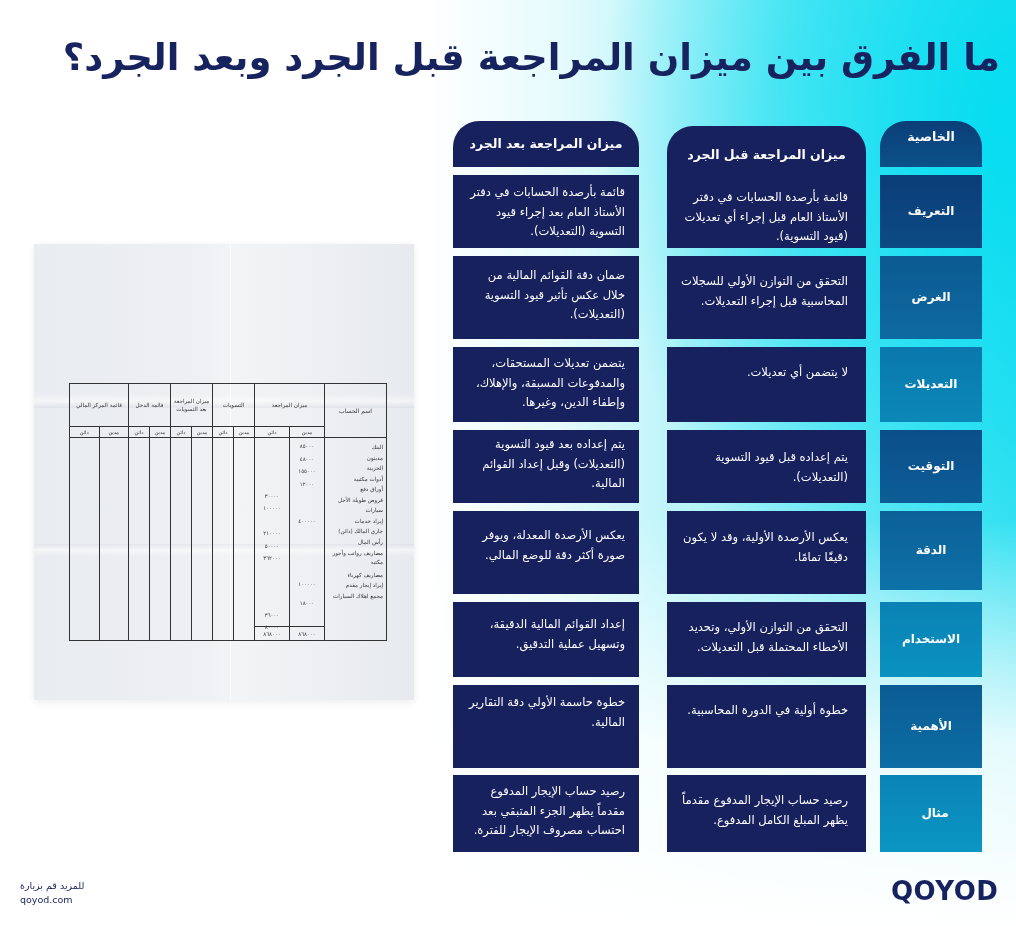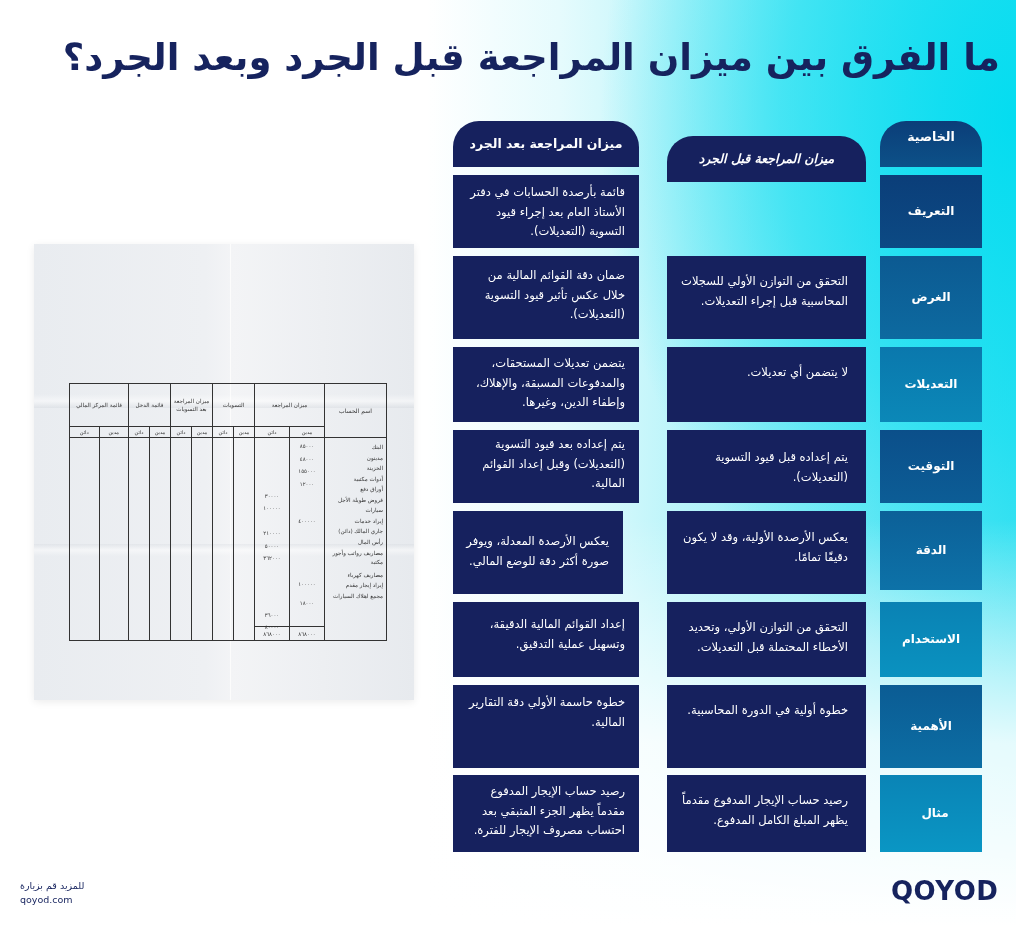--- a/index.html
+++ b/index.html
@@ -197,41 +197,42 @@
           <div class="c"></div>
           <div class="c"></div>
         </div>
     </div>
   </div>
 </div>
 
 <div class="cmp">
 
   <div class="cell hdr prop" style="left:880px;top:121px;width:102px;height:46px;">الخاصية</div>
-  <div class="cell hdr" style="left:667px;top:136px;width:199px;height:46px;font-style:italic;">ميزان المراجعة قبل الجرد</div>
+  <div class="cell hdr" style="left:667px;top:126px;width:199px;height:58px;">ميزان المراجعة قبل الجرد</div>
   <div class="cell hdr" style="left:453px;top:121px;width:186px;height:46px;">ميزان المراجعة بعد الجرد</div>
 
   <div class="cell prop-cell" style="left:880px;top:175px;width:102px;height:73px;background:linear-gradient(180deg,#0b3e79,#0c4a84);">التعريف</div>
+  <div class="cell val c2" style="left:667px;top:175px;width:199px;height:73px;padding-top:13px;">قائمة بأرصدة الحسابات في دفتر الأستاذ العام قبل إجراء أي تعديلات (قيود التسوية).</div>
   <div class="cell val" style="left:453px;top:175px;width:186px;height:73px;padding-top:8px;">قائمة بأرصدة الحسابات في دفتر الأستاذ العام بعد إجراء قيود التسوية (التعديلات).</div>
 
   <div class="cell prop-cell" style="left:880px;top:256px;width:102px;height:83px;background:linear-gradient(180deg,#0c5a92,#0d6aa0);">الغرض</div>
   <div class="cell val c2" style="left:667px;top:256px;width:199px;height:83px;padding-top:16px;">التحقق من التوازن الأولي للسجلات المحاسبية قبل إجراء التعديلات.</div>
   <div class="cell val" style="left:453px;top:256px;width:186px;height:83px;padding-top:10px;">ضمان دقة القوائم المالية من خلال عكس تأثير قيود التسوية (التعديلات).</div>
 
   <div class="cell prop-cell" style="left:880px;top:347px;width:102px;height:75px;background:linear-gradient(180deg,#0a78ad,#0b88b8);">التعديلات</div>
   <div class="cell val c2" style="left:667px;top:347px;width:199px;height:75px;padding-top:16px;">لا يتضمن أي تعديلات.</div>
   <div class="cell val" style="left:453px;top:347px;width:186px;height:75px;padding-top:7px;">يتضمن تعديلات المستحقات، والمدفوعات المسبقة، والإهلاك، وإطفاء الدين، وغيرها.</div>
 
   <div class="cell prop-cell" style="left:880px;top:430px;width:102px;height:73px;background:linear-gradient(180deg,#0b4f8a,#0c5d96);">التوقيت</div>
   <div class="cell val c2" style="left:667px;top:430px;width:199px;height:73px;padding-top:18px;">يتم إعداده قبل قيود التسوية (التعديلات).</div>
   <div class="cell val" style="left:453px;top:430px;width:186px;height:73px;padding-top:5px;">يتم إعداده بعد قيود التسوية (التعديلات) وقبل إعداد القوائم المالية.</div>
 
   <div class="cell prop-cell" style="left:880px;top:511px;width:102px;height:79px;background:linear-gradient(180deg,#0c6098,#0d72a8);">الدقة</div>
   <div class="cell val c2" style="left:667px;top:511px;width:199px;height:83px;padding-top:17px;">يعكس الأرصدة الأولية، وقد لا يكون دقيقًا تمامًا.</div>
-  <div class="cell val" style="left:453px;top:511px;width:170px;height:83px;padding-top:21px;">يعكس الأرصدة المعدلة، ويوفر صورة أكثر دقة للوضع المالي.</div>
+  <div class="cell val" style="left:453px;top:511px;width:186px;height:83px;padding-top:15px;">يعكس الأرصدة المعدلة، ويوفر صورة أكثر دقة للوضع المالي.</div>
 
   <div class="cell prop-cell" style="left:880px;top:602px;width:102px;height:75px;background:linear-gradient(180deg,#0a82b4,#0a92c0);">الاستخدام</div>
   <div class="cell val c2" style="left:667px;top:602px;width:199px;height:75px;padding-top:16px;">التحقق من التوازن الأولي، وتحديد الأخطاء المحتملة قبل التعديلات.</div>
   <div class="cell val" style="left:453px;top:602px;width:186px;height:75px;padding-top:13px;">إعداد القوائم المالية الدقيقة، وتسهيل عملية التدقيق.</div>
 
   <div class="cell prop-cell" style="left:880px;top:685px;width:102px;height:83px;background:linear-gradient(180deg,#0b5c94,#0c6ea4);">الأهمية</div>
   <div class="cell val c2" style="left:667px;top:685px;width:199px;height:83px;padding-top:16px;">خطوة أولية في الدورة المحاسبية.</div>
   <div class="cell val" style="left:453px;top:685px;width:186px;height:83px;padding-top:8px;">خطوة حاسمة الأولي دقة التقارير المالية.</div>
 
   <div class="cell prop-cell" style="left:880px;top:775px;width:102px;height:77px;background:linear-gradient(180deg,#0a84b6,#0a96c4);padding-left:8px;">مثال</div>

